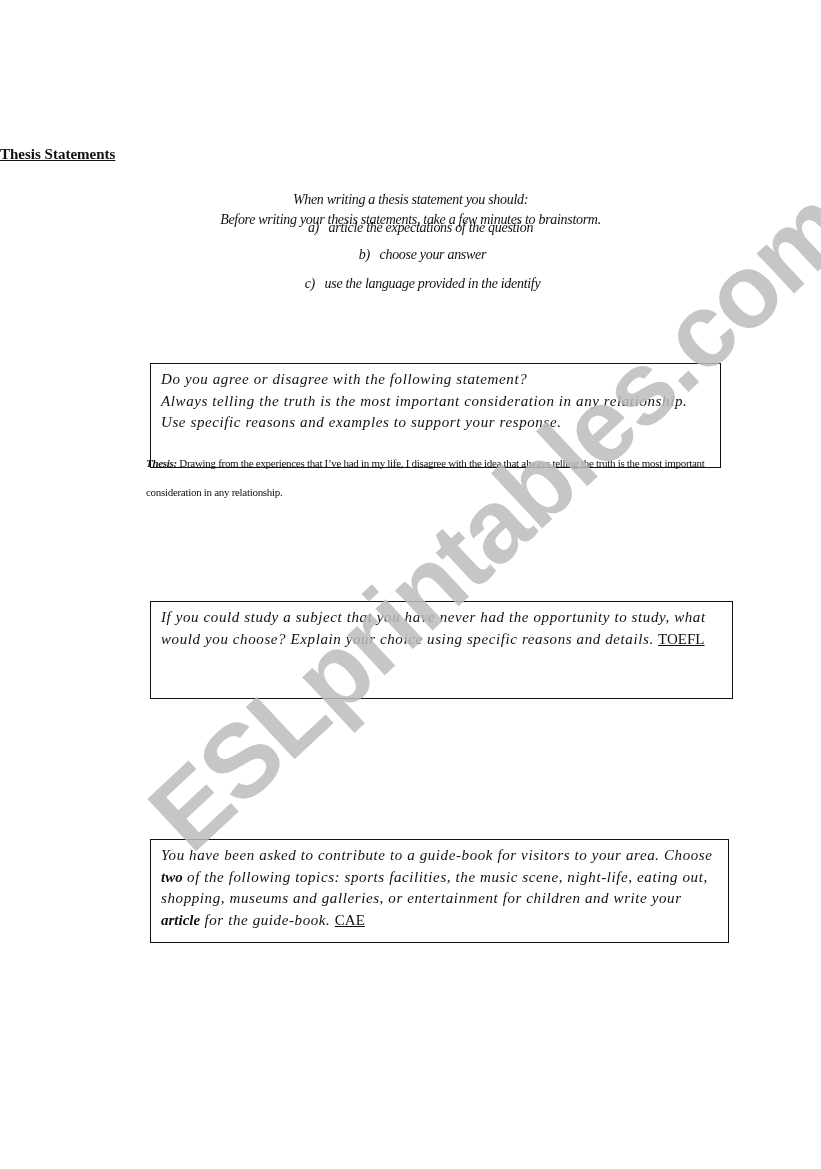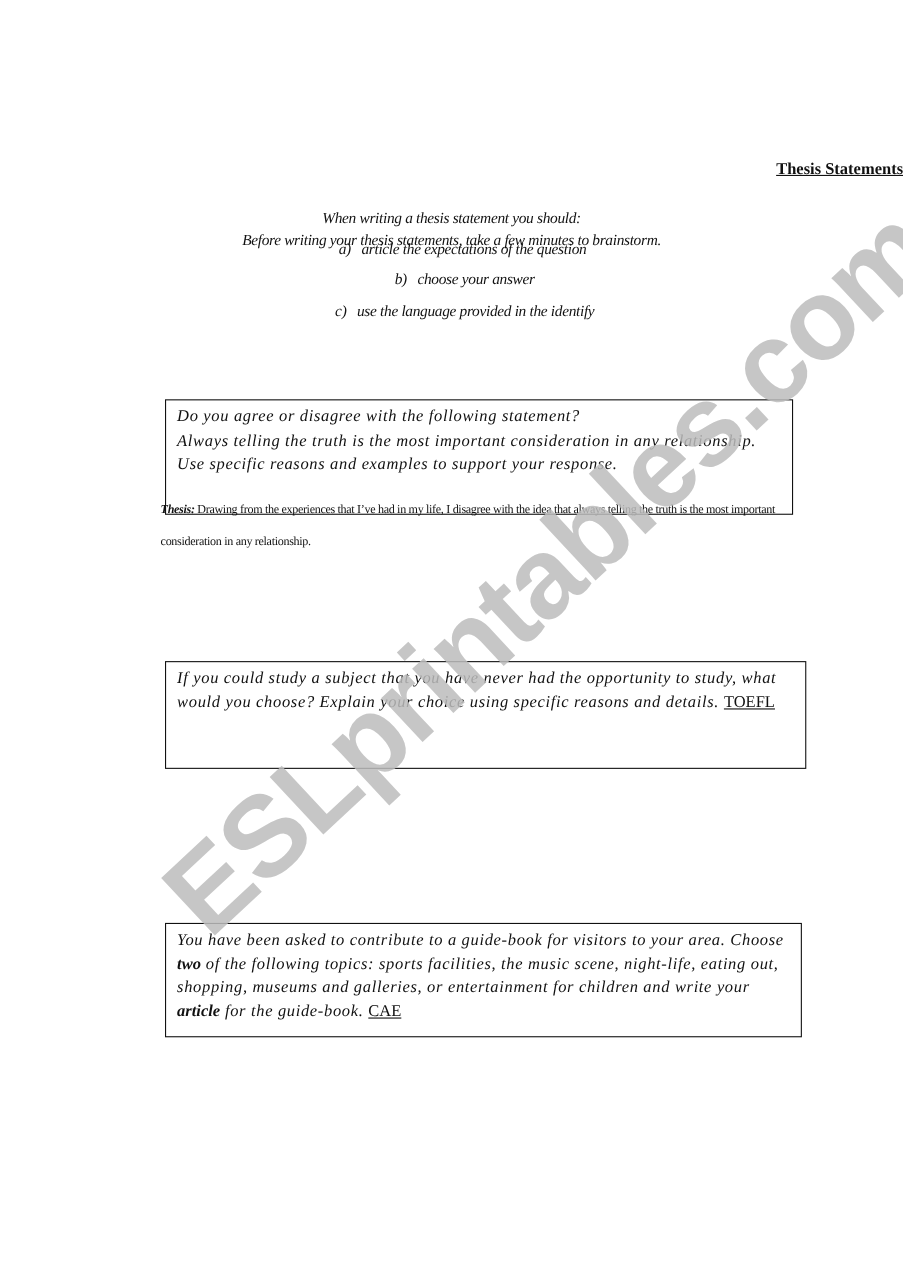--- a/index.html
+++ b/index.html
@@ -2,21 +2,21 @@
 <html><head>
   <meta charset="utf-8">
   <style>
     html, body { margin: 0; padding: 0; }
     body {
       width: 821px; height: 1169px; background: #ffffff; position: relative; overflow: hidden;
       font-family: "Liberation Serif", serif; color: #111;
     }
     .page { position: absolute; left: 0; top: 0; width: 821px; height: 1169px; }
     .title {
-      position: absolute; left: 0; width: 821px; top: 146px; text-align: right;
+      position: absolute; left: 0; width: 821px; top: 146px; text-align: left;
       font-weight: bold; font-size: 15px; text-decoration: underline;
     }
     .intro-line {
       position: absolute; left: 0; width: 821px; text-align: center;
       font-style: italic; font-size: 14px; letter-spacing: -0.3px;
     }
     .box {
       position: absolute; border: 1.3px solid #111; box-sizing: border-box;
       font-style: italic; font-size: 15px; letter-spacing: 0.6px; line-height: 21.5px;
       padding: 5px 10px;

